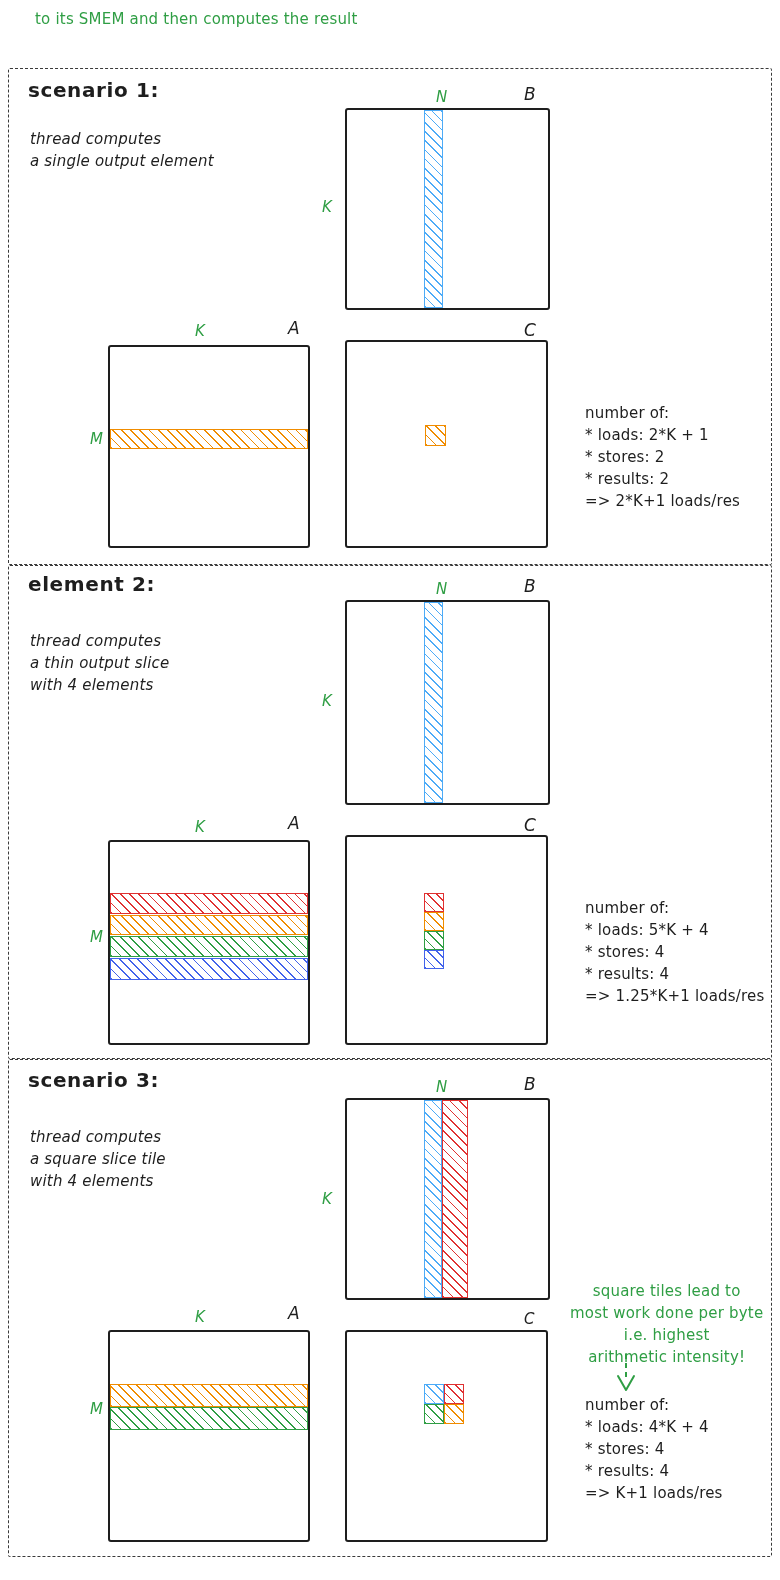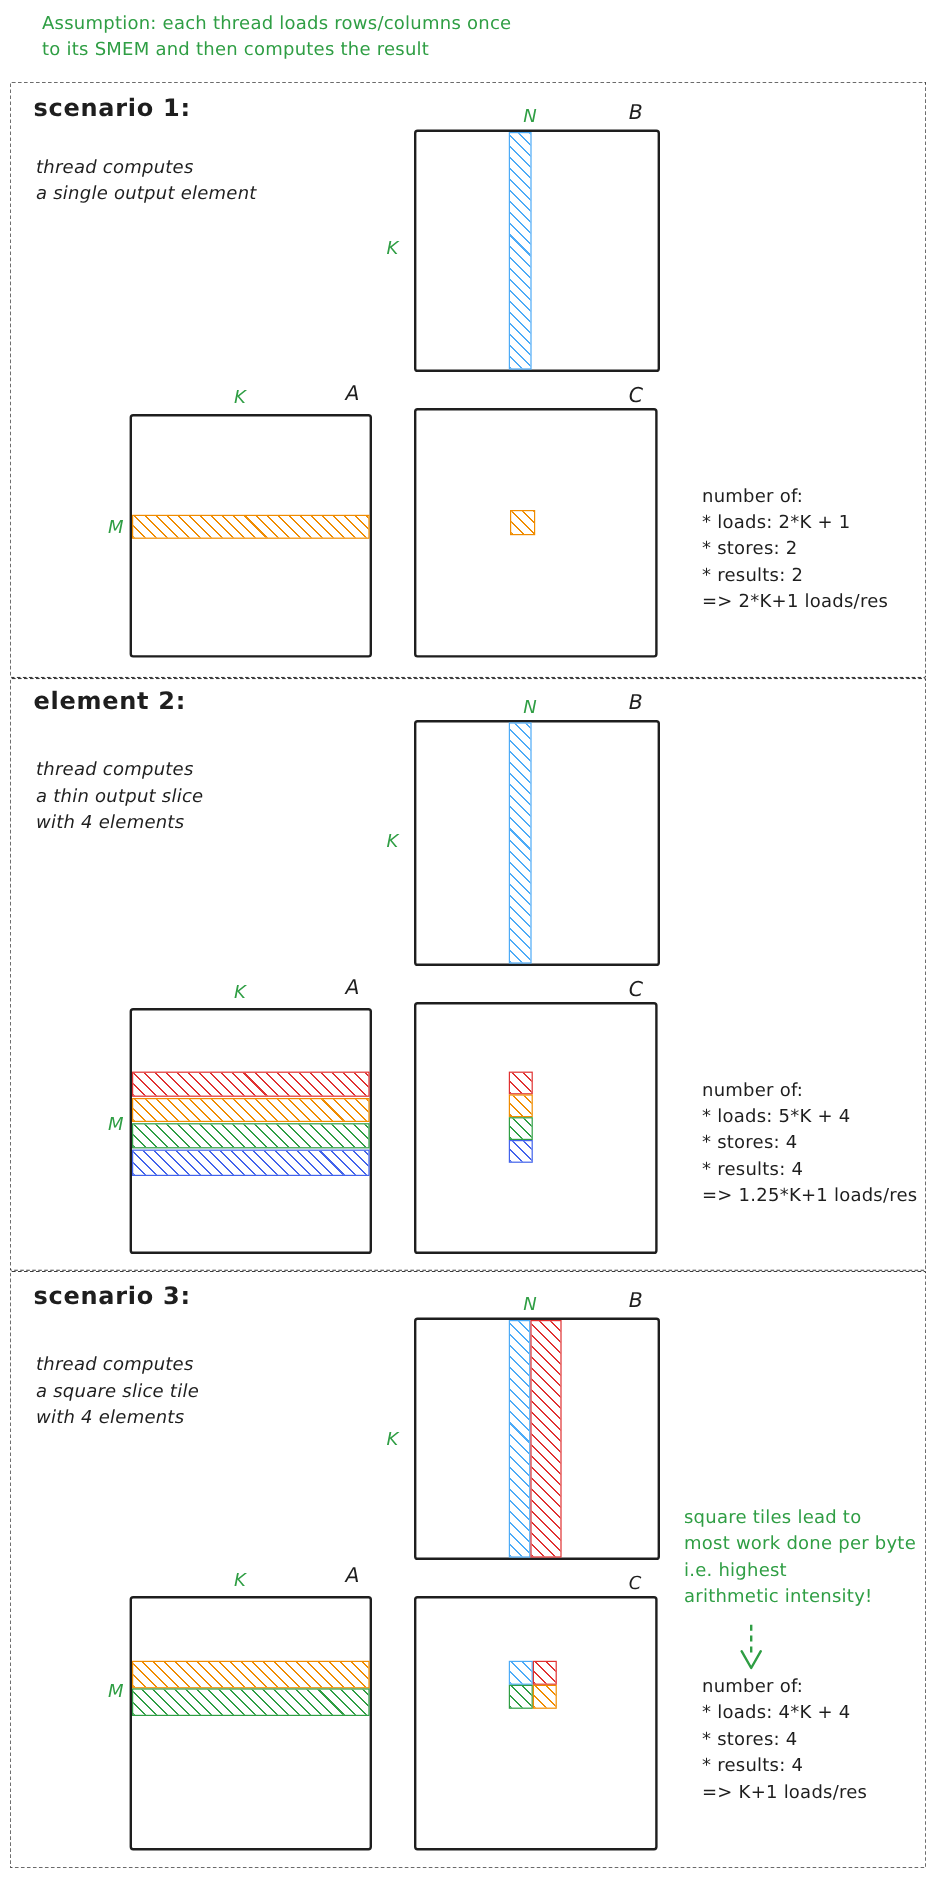--- a/index.html
+++ b/index.html
@@ -37,21 +37,20 @@
   .c-orange { color:var(--orange, #f08c00); }
   .c-red    { color:var(--red,    #e03131); }
   .c-green  { color:var(--green,  #2f9e44); }
   .c-indigo { color:var(--indigo, #4263eb); }
   .arrow-icon { position:absolute; }
 </style>
 </head>
 <body>
 
 <div class="assume" style="left:35px; top:8px;">
-  <div>Assumption: each thread loads rows/columns once</div>
   <div>to its SMEM and then computes the result</div>
 </div>
 
 <div class="section" style="top:68px;   height:497px;"></div>
 <div class="section" style="top:565px;  height:494px;"></div>
 <div class="section" style="top:1059px; height:498px;"></div>
 
 <div>
   <div class="title" style="left:28px; top:78px;">scenario 1:</div>
   <div class="desc" style="left:30px; top:128px;">
@@ -154,21 +153,21 @@
   </div>
 
   <div class="mlabel" style="left:524px; top:1310px; font-size:15px;">C</div>
   <div class="matrix" style="left:345px; top:1330px; width:203px; height:212px;">
     <div class="hatch c-blue" style="left:77px; top:52px; width:20px; height:20px;"></div>
     <div class="hatch c-red" style="left:97px; top:52px; width:20px; height:20px;"></div>
     <div class="hatch c-green" style="left:77px; top:72px; width:20px; height:20px;"></div>
     <div class="hatch c-orange" style="left:97px; top:72px; width:20px; height:20px;"></div>
   </div>
 
-  <div class="note" style="left:570px; top:1253px;">
+  <div class="note" style="left:570px; top:1280px;text-align:center;">
     <div>square tiles lead to</div>
     <div>most work done per byte</div>
     <div>i.e. highest</div>
     <div>arithmetic intensity!</div>
   </div>
   <svg class="arrow-icon" style="left:613px; top:1352px;" width="26" height="42" viewBox="0 0 26 42">
     <path d="M13 2 L13 28" stroke="var(--green,#2f9e44)" stroke-width="2" stroke-dasharray="5 4" fill="none"></path>
     <path d="M5 24 L13 38 L21 24" stroke="var(--green,#2f9e44)" stroke-width="2" fill="none" stroke-linecap="round" stroke-linejoin="round"></path>
   </svg>
 

